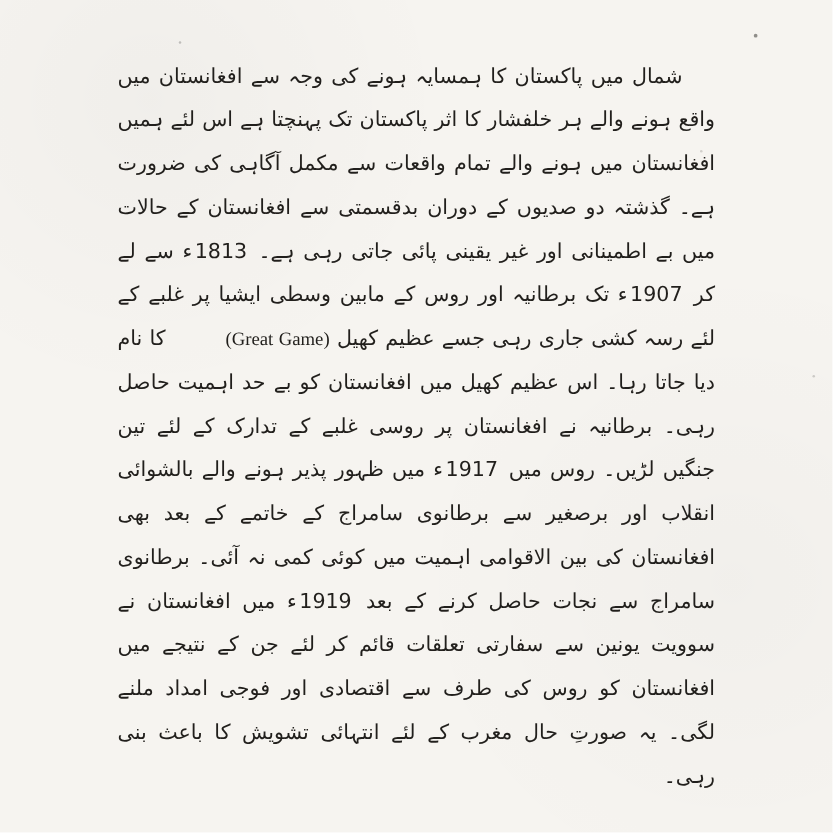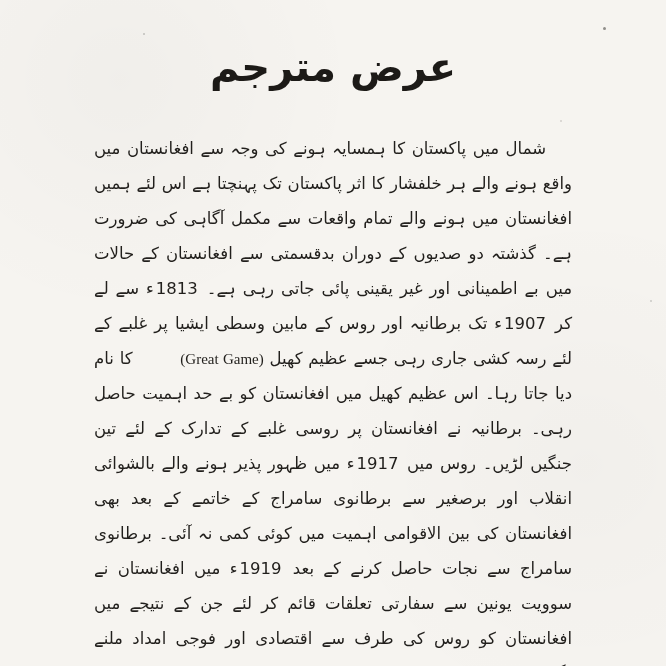--- a/index.html
+++ b/index.html
@@ -62,18 +62,17 @@
 </style>
 </head>
 <body>
 
 <div class="page">
   <div class="speck s1"></div>
   <div class="speck s2"></div>
   <div class="speck s3"></div>
   <div class="speck s4"></div>
 
-  <h1 class="title" lang="ur" dir="rtl">عرض مترجم</h1>
 
   <div class="body-text" lang="ur" dir="rtl" id="body-text">
       <p class="para"><span class="seg-urdu">شمال میں پاکستان کا ہمسایہ ہونے کی وجہ سے افغانستان میں واقع ہونے والے ہر خلفشار کا اثر پاکستان تک پہنچتا ہے اس لئے ہمیں افغانستان میں ہونے والے تمام واقعات سے مکمل آگاہی کی ضرورت ہے۔ گذشتہ دو صدیوں کے دوران بدقسمتی سے افغانستان کے حالات میں بے اطمینانی اور غیر یقینی پائی جاتی رہی ہے۔ </span><span class="seg-date">1813</span><span class="seg-urdu">ء سے لے کر </span><span class="seg-date">1907</span><span class="seg-urdu">ء تک برطانیہ اور روس کے مابین وسطی ایشیا پر غلبے کے لئے رسہ کشی جاری رہی جسے عظیم کھیل </span><span class="seg-latin" dir="ltr">(Great Game)</span><span class="seg-urdu"> کا نام دیا جاتا رہا۔ اس عظیم کھیل میں افغانستان کو بے حد اہمیت حاصل رہی۔ برطانیہ نے افغانستان پر روسی غلبے کے تدارک کے لئے تین جنگیں لڑیں۔ روس میں </span><span class="seg-date">1917</span><span class="seg-urdu">ء میں ظہور پذیر ہونے والے بالشوائی انقلاب اور برصغیر سے برطانوی سامراج کے خاتمے کے بعد بھی افغانستان کی بین الاقوامی اہمیت میں کوئی کمی نہ آئی۔ برطانوی سامراج سے نجات حاصل کرنے کے بعد </span><span class="seg-date">1919</span><span class="seg-urdu">ء میں افغانستان نے سوویت یونین سے سفارتی تعلقات قائم کر لئے جن کے نتیجے میں افغانستان کو روس کی طرف سے اقتصادی اور فوجی امداد ملنے لگی۔ یہ صورتِ حال مغرب کے لئے انتہائی تشویش کا باعث بنی رہی۔</span></p>
     </div>
 </div>
 
 </body></html>

